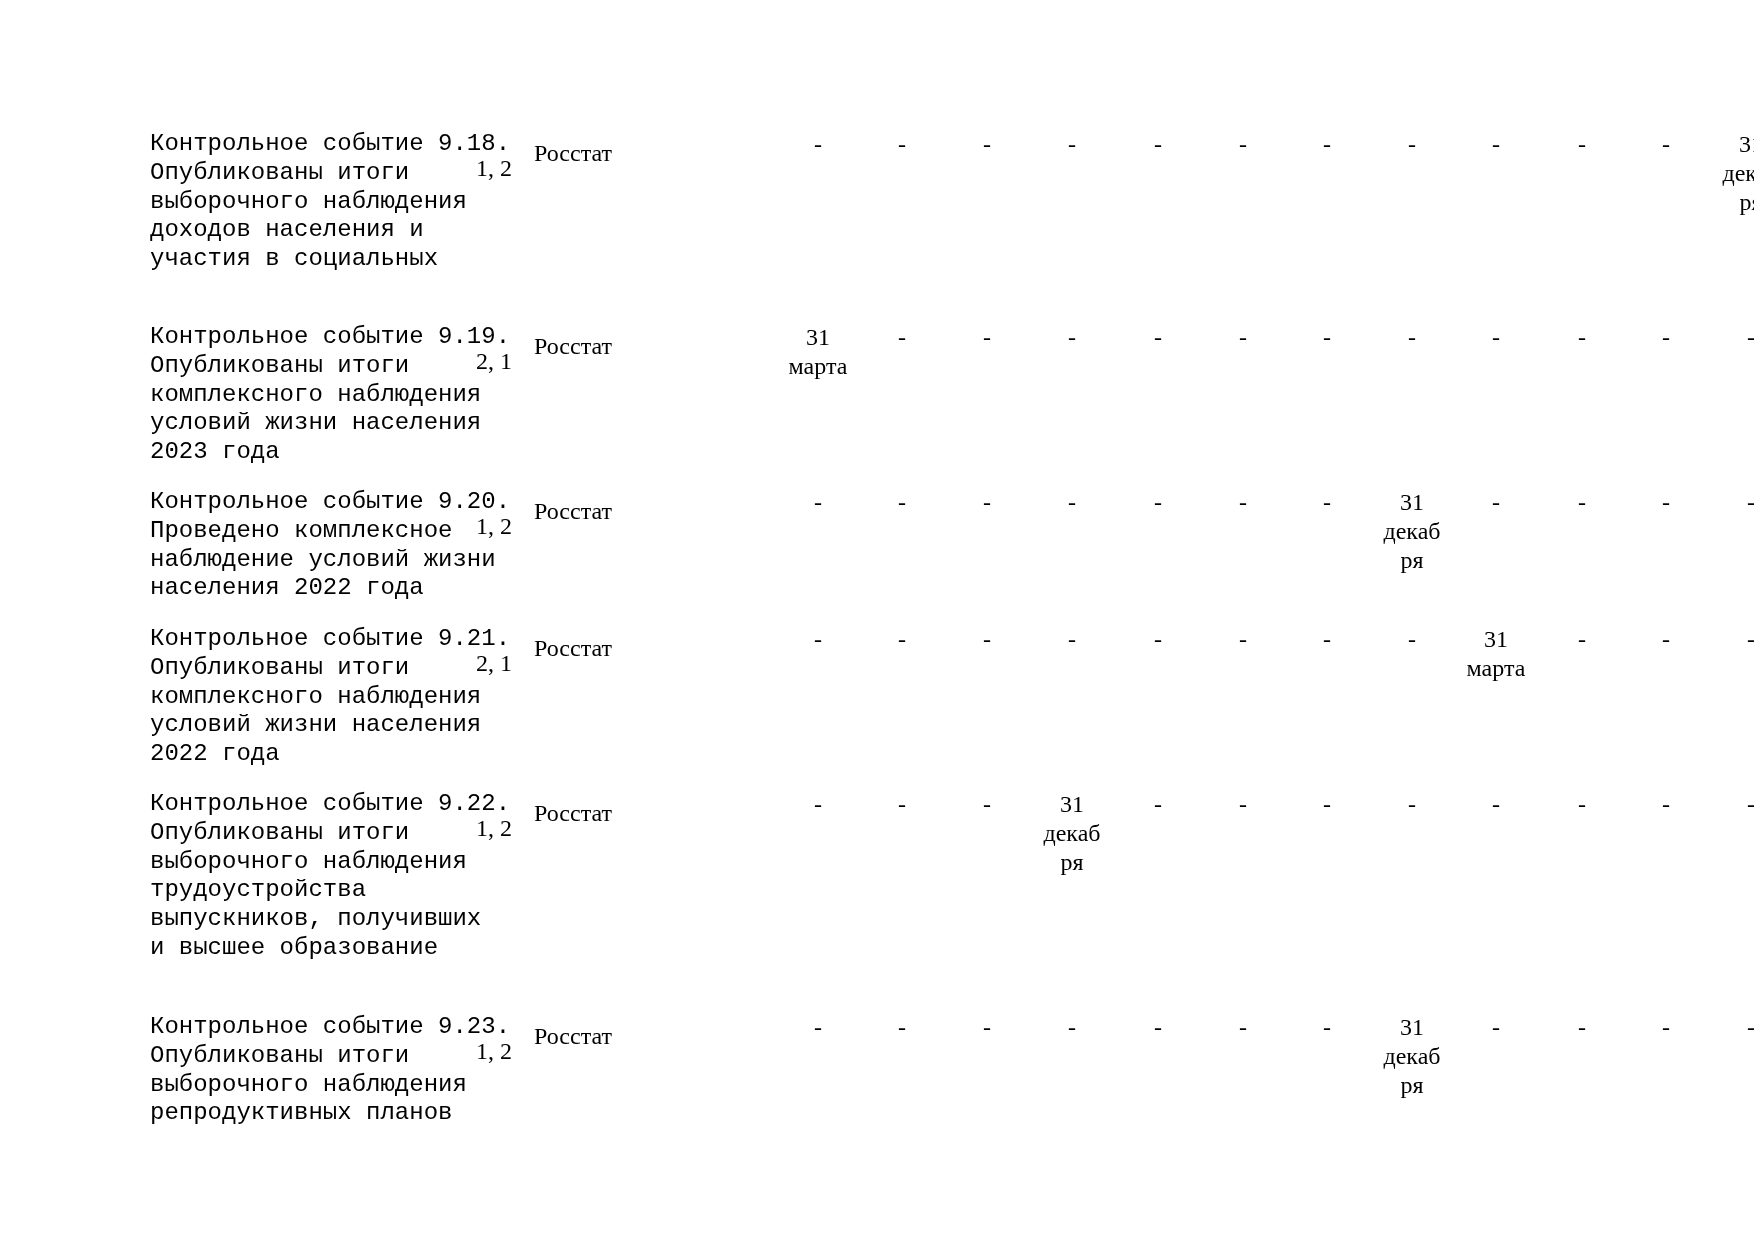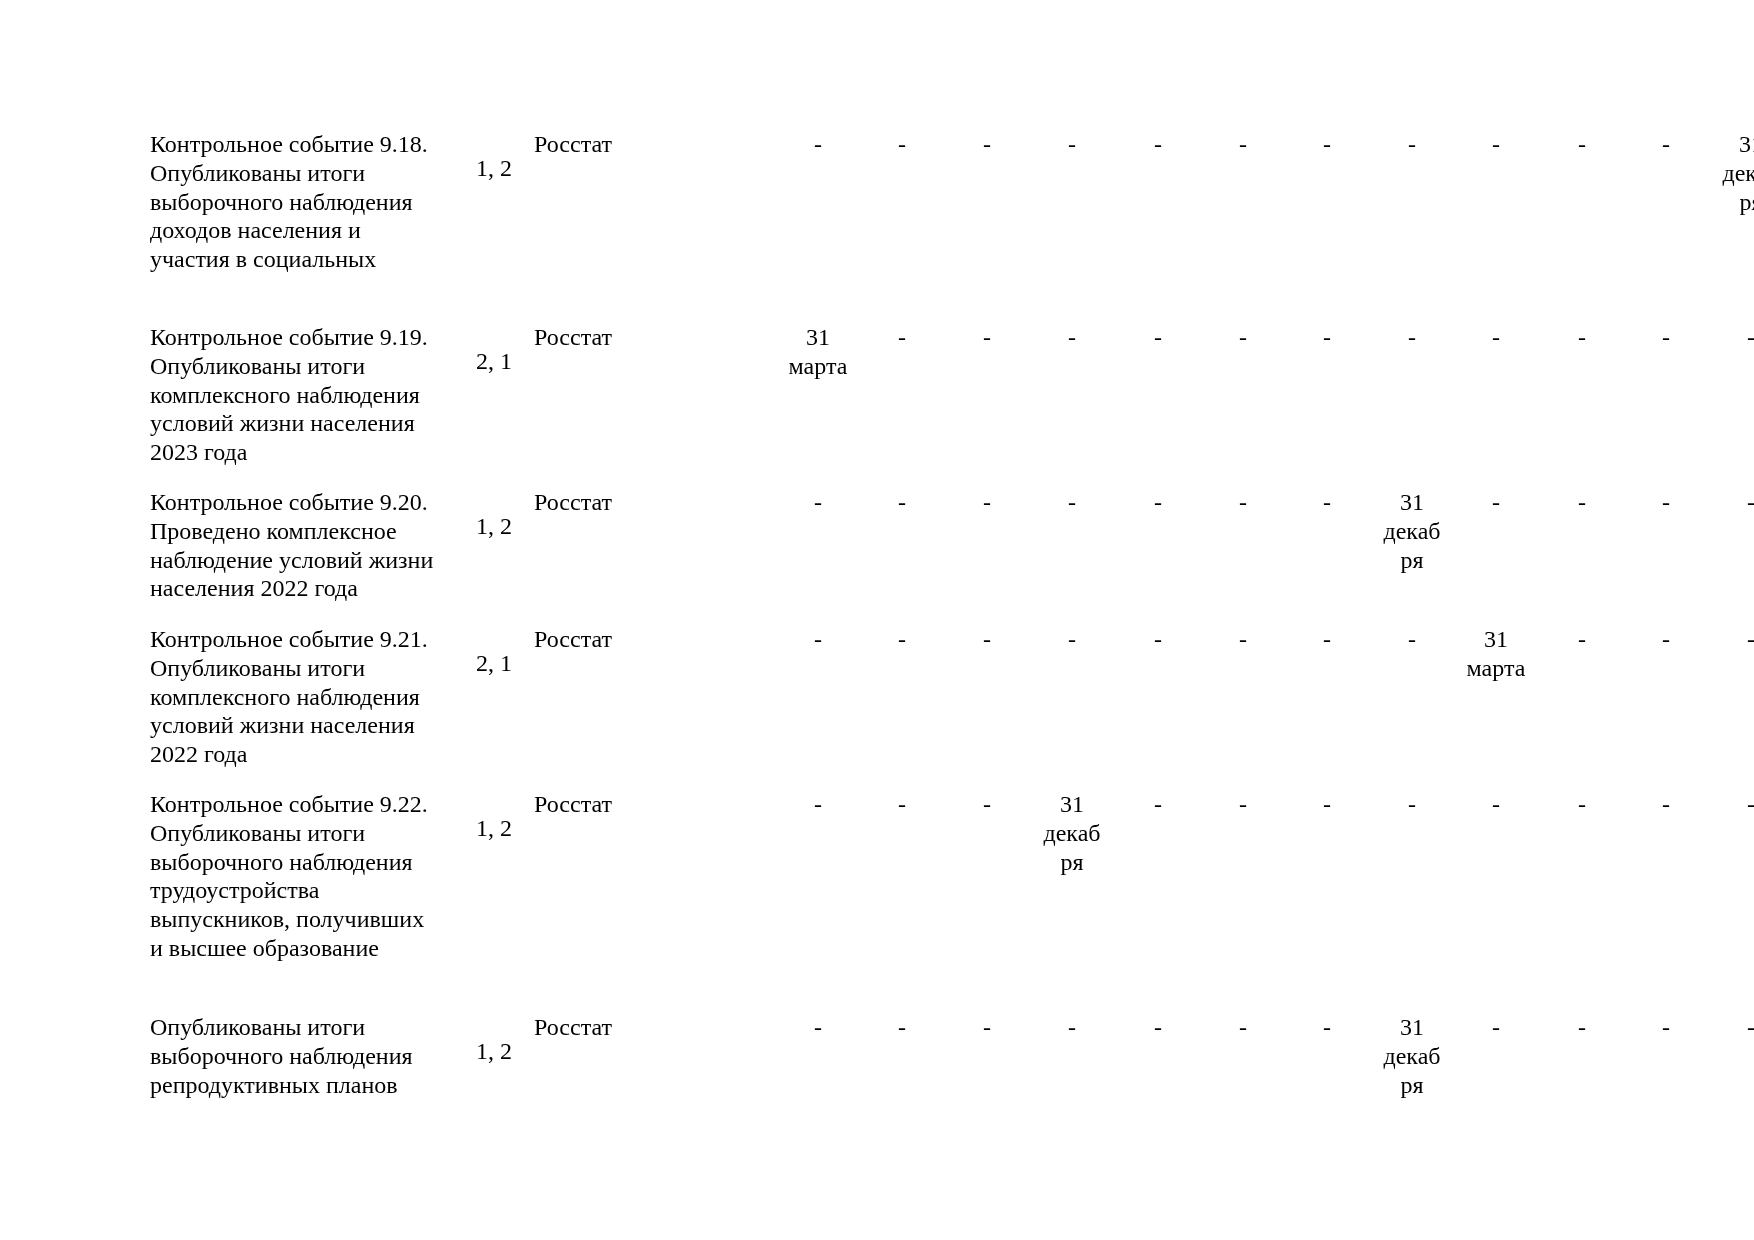--- a/index.html
+++ b/index.html
@@ -32,31 +32,32 @@
     position: absolute;
     top: 0;
     line-height: 28.8px;
   }
   .desc {
     left: 150px;
     width: 305px;
     text-align: left;
     white-space: normal;
   }
-  .desc .line { display: block; white-space: nowrap; }
+  .desc .line { display: block; white-space: nowrap; font-family: Liberation Mono, monospace; }
   .num {
     left: 476px;
     width: 50px;
     white-space: nowrap;
     margin-top: 24px;
   }
   .resp {
     left: 534px;
     width: 200px;
     white-space: nowrap;
+    margin-top: 9px;
   }
   .date {
     width: 84px;
     margin-left: -42px;
     text-align: center;
   }
   .date .line { display: block; white-space: nowrap; }
 </style>
 </head>
 <body>
@@ -301,20 +302,21 @@
         </div>
         <div class="cell date" style="left: 1666px;">
           <span class="line">-</span>
         </div>
         <div class="cell date" style="left: 1751px;">
           <span class="line">-</span>
         </div>
       </div>
       <div class="row" style="top: 1013px;">
         <div class="cell desc">
+          <span class="line">Контрольное событие 9.23.</span>
           <span class="line">Опубликованы итоги</span>
           <span class="line">выборочного наблюдения</span>
           <span class="line">репродуктивных планов</span>
         </div>
         <div class="cell num">1, 2</div>
         <div class="cell resp">Росстат</div>
         <div class="cell date" style="left: 818px;">
           <span class="line">-</span>
         </div>
         <div class="cell date" style="left: 902px;">

